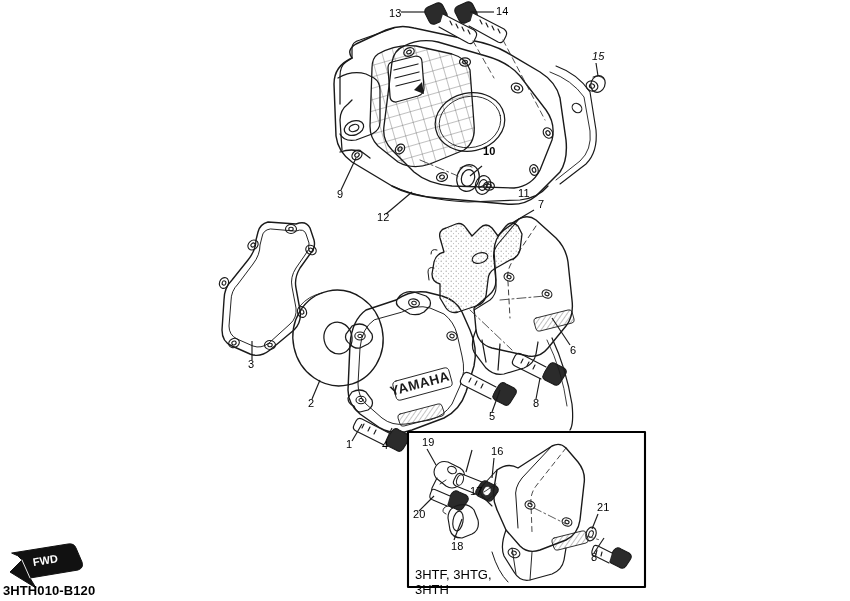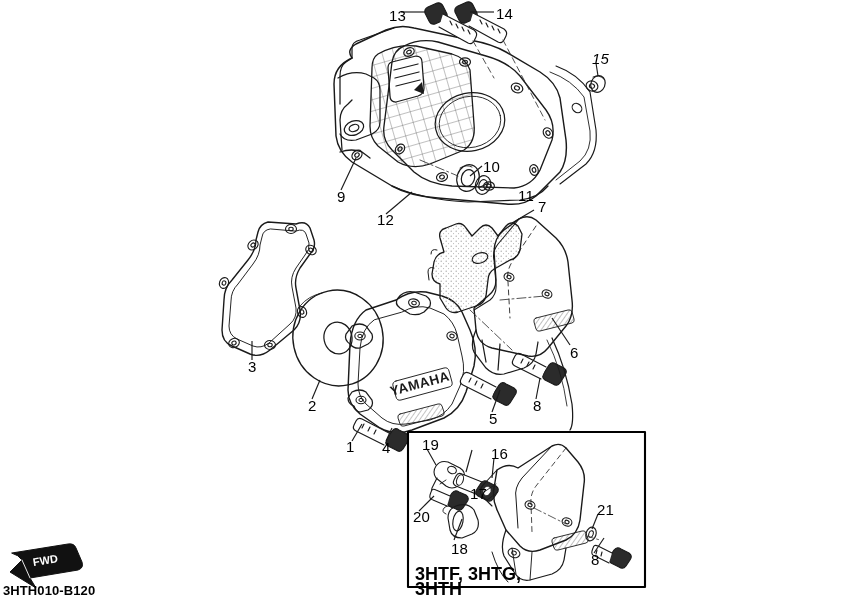--- a/index.html
+++ b/index.html
@@ -1,23 +1,23 @@
 <!DOCTYPE html>
 <html><head>
 <meta charset="utf-8">
 <style>
   html,body{margin:0;padding:0;background:#ffffff;}
   body{width:850px;height:601px;overflow:hidden;
        font-family:"Liberation Sans","DejaVu Sans",sans-serif;color:#000;}
   #stage{position:relative;width:850px;height:601px;background:#fff;}
   #art{position:absolute;left:0;top:0;width:850px;height:601px;}
   .txt{position:absolute;white-space:pre;}
-  .callout{font-size:15px;font-weight:400;letter-spacing:.2px;}
+  .callout{font-size:11px;font-weight:400;letter-spacing:.2px;}
   .partno{font-size:13px;font-weight:bold;letter-spacing:.1px;}
-  .modelcode{font-size:18px;font-weight:bold;line-height:15px;}
+  .modelcode{font-size:13px;font-weight:normal;line-height:15px;}
 </style>
 </head>
 <body>
 
 <div id="stage">
 
   <svg id="art" viewBox="0 0 850 601">
     <defs>
       <pattern id="hatchDots" width="5" height="5" patternUnits="userSpaceOnUse">
         <circle cx="1.2" cy="1.2" r="0.65" fill="#9a9a9a"></circle>
@@ -381,21 +381,21 @@
   <div id="callout-layer">
       <div class="txt callout" style="left: 346px; top: 438px;">1</div>
       <div class="txt callout" style="left: 308px; top: 397px;">2</div>
       <div class="txt callout" style="left: 248px; top: 358px;">3</div>
       <div class="txt callout" style="left: 382px; top: 439px;">4</div>
       <div class="txt callout" style="left: 489px; top: 410px;">5</div>
       <div class="txt callout" style="left: 570px; top: 344px;">6</div>
       <div class="txt callout" style="left: 538px; top: 198px;">7</div>
       <div class="txt callout" style="left: 533px; top: 397px;">8</div>
       <div class="txt callout" style="left: 337px; top: 188px;">9</div>
-      <div class="txt callout" style="left: 483px; top: 158px;">10</div>
+      <div class="txt callout" style="left: 483px; top: 145px; font-weight: bold;">10</div>
       <div class="txt callout" style="left: 518px; top: 171px; margin-top: 16px;">11</div>
       <div class="txt callout" style="left: 377px; top: 211px;">12</div>
       <div class="txt callout" style="left: 389px; top: 7px;">13</div>
       <div class="txt callout" style="left: 496px; top: 5px;">14</div>
       <div class="txt callout" style="left: 592px; top: 50px; font-style: italic;">15</div>
       <div class="txt callout" style="left: 491px; top: 445px;">16</div>
       <div class="txt callout" style="left: 470px; top: 437px; margin-top: 48px;">17</div>
       <div class="txt callout" style="left: 451px; top: 540px; text-align: center;">18</div>
       <div class="txt callout" style="left: 422px; top: 436px;">19</div>
       <div class="txt callout" style="left: 413px; top: 508px;">20</div>

